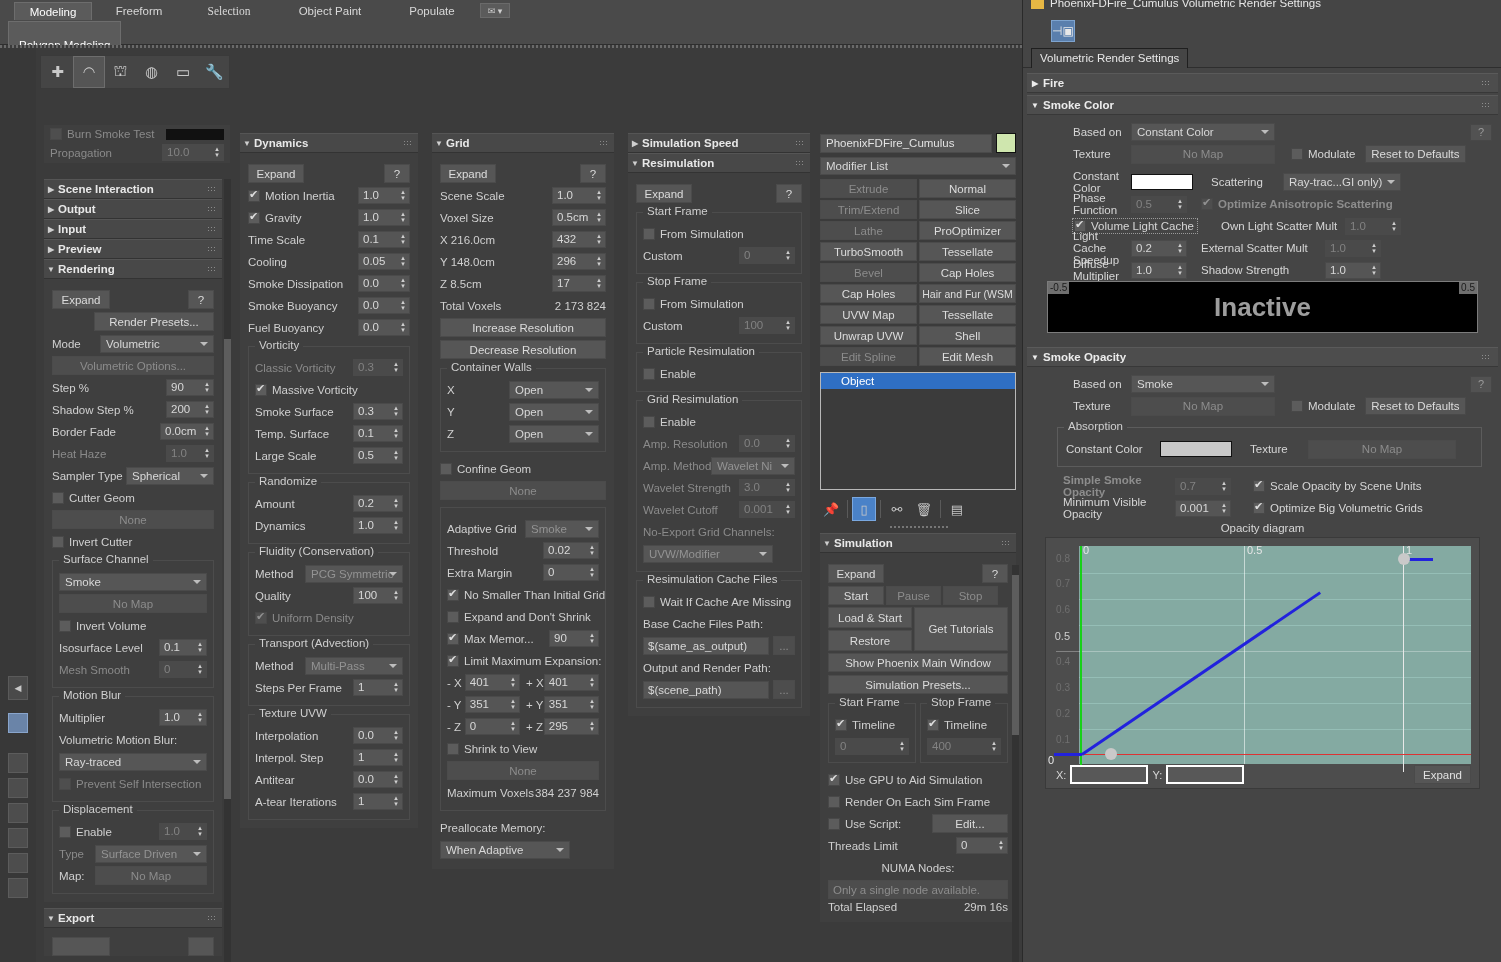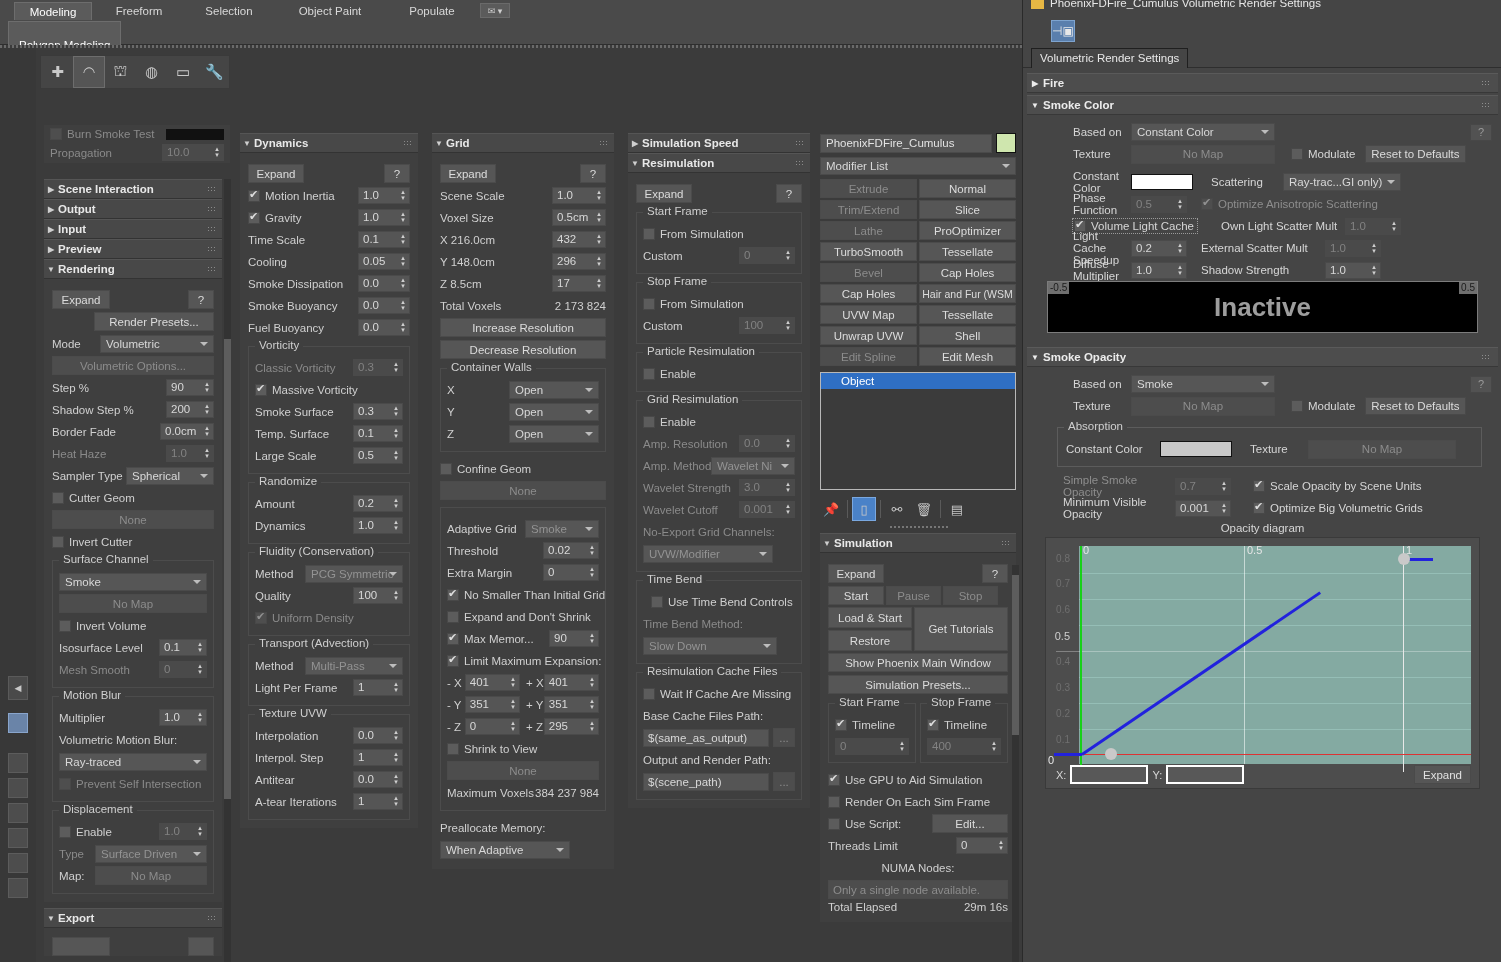--- a/index.html
+++ b/index.html
@@ -218,21 +218,21 @@
     position: relative;
   }
   .vrollout-head .grip {
     position: absolute; right: 8px; top: 6px; width: 9px; height: 7px;
     background-image: radial-gradient(#8f8f8f 40%, transparent 41%);
     background-size: 3px 3px;
   }
   .vbox { padding: 6px 10px 8px 10px; }
   .vrow { display: flex; align-items: center; height: 22px; }
   .vlbl { font-size: 11.5px; color: #d6d6d6; }
-  .vlbl.dim { color: #8d8d8d; }
+  .vlbl.dim { color: #8d8d8d; font-weight: bold; }
   .helpbtn {
     width: 22px; height: 17px; background: #525252; border: 1px solid #474747;
     color: #9a9a9a; font-size: 11px; display: flex; align-items: center; justify-content: center;
   }
   .resetbtn {
     height: 18px; padding: 0 5px; background: #565656; border: 1px solid #494949;
     color: #dcdcdc; font-size: 11.5px; display: flex; align-items: center; justify-content: center; text-align: center;
   }
   .gradbox {
     position: relative; background: #000; border: 1px solid #7c7c7c;
@@ -270,21 +270,21 @@
 </style>
 </head>
 <body>
 
 <div class="app">
 
   <div class="ribbon">
     <div class="ribbon-tabs">
       <div class="rtab active" style="left:14px; width:78px;"><span>Modeling</span></div>
       <div class="rtab" style="left:100px; width:78px;"><span>Freeform</span></div>
-      <div class="rtab" style="left:190px; width:78px;"><span>Selection</span></div>
+      <div class="rtab" style="left:190px; width:78px;font-family:Liberation Serif, serif;"><span>Selection</span></div>
       <div class="rtab" style="left:280px; width:100px;"><span>Object Paint</span></div>
       <div class="rtab" style="left:392px; width:80px;"><span>Populate</span></div>
       <div class="mailicon">✉ ▾</div>
     </div>
     <div class="rsub"><span>Polygon Modeling</span></div>
   </div>
 
   <div class="cmdpanel">
     <div class="dotted-sep"></div>
 
@@ -665,21 +665,21 @@
             </div>
         </div>
 
         <div class="group">
           <div class="gtitle">Transport (Advection)</div>
           <div class="row">
             <span class="lbl" style="width:50px;">Method</span>
             <div class="drop dis" style="flex:1;"><span>Multi-Pass</span><span class="dar"></span></div>
           </div>
           <div class="row">
-            <span class="lbl" style="flex:1">Light Per Frame</span>
+            <span class="lbl" style="flex:1">Steps Per Frame</span>
             <div class="spin" style="width:50px;"><span>1</span><span class="ar">
                   <b>▴</b>
                   <b>▾</b>
                 </span></div>
           </div>
         </div>
 
         <div class="group">
           <div class="gtitle">Texture UVW</div>
           <div class="row">
@@ -1001,35 +1001,20 @@
                 </span></div>
           </div>
           <div class="row">
               <span class="lbl dim">No-Export Grid Channels:</span>
             </div>
           <div class="row">
               <div class="drop dis" style="width:130px;"><span>UVW/Modifier</span><span class="dar"></span></div>
             </div>
         </div>
 
-        <div class="group">
-          <div class="gtitle">Time Bend</div>
-          <div class="row">
-              <div class="chk" style="padding-left:8px;">
-                <div class="chkbox"></div>
-                <span class="lbl">Use Time Bend Controls</span>
-              </div>
-            </div>
-          <div class="row">
-              <span class="lbl dim">Time Bend Method:</span>
-            </div>
-          <div class="row">
-              <div class="drop dis" style="width:134px;"><span>Slow Down</span><span class="dar"></span></div>
-            </div>
-        </div>
 
         <div class="group">
           <div class="gtitle">Resimulation Cache Files</div>
           <div class="row">
               <div class="chk">
                 <div class="chkbox"></div>
                 <span class="lbl">Wait If Cache Are Missing</span>
               </div>
             </div>
           <div class="row">

